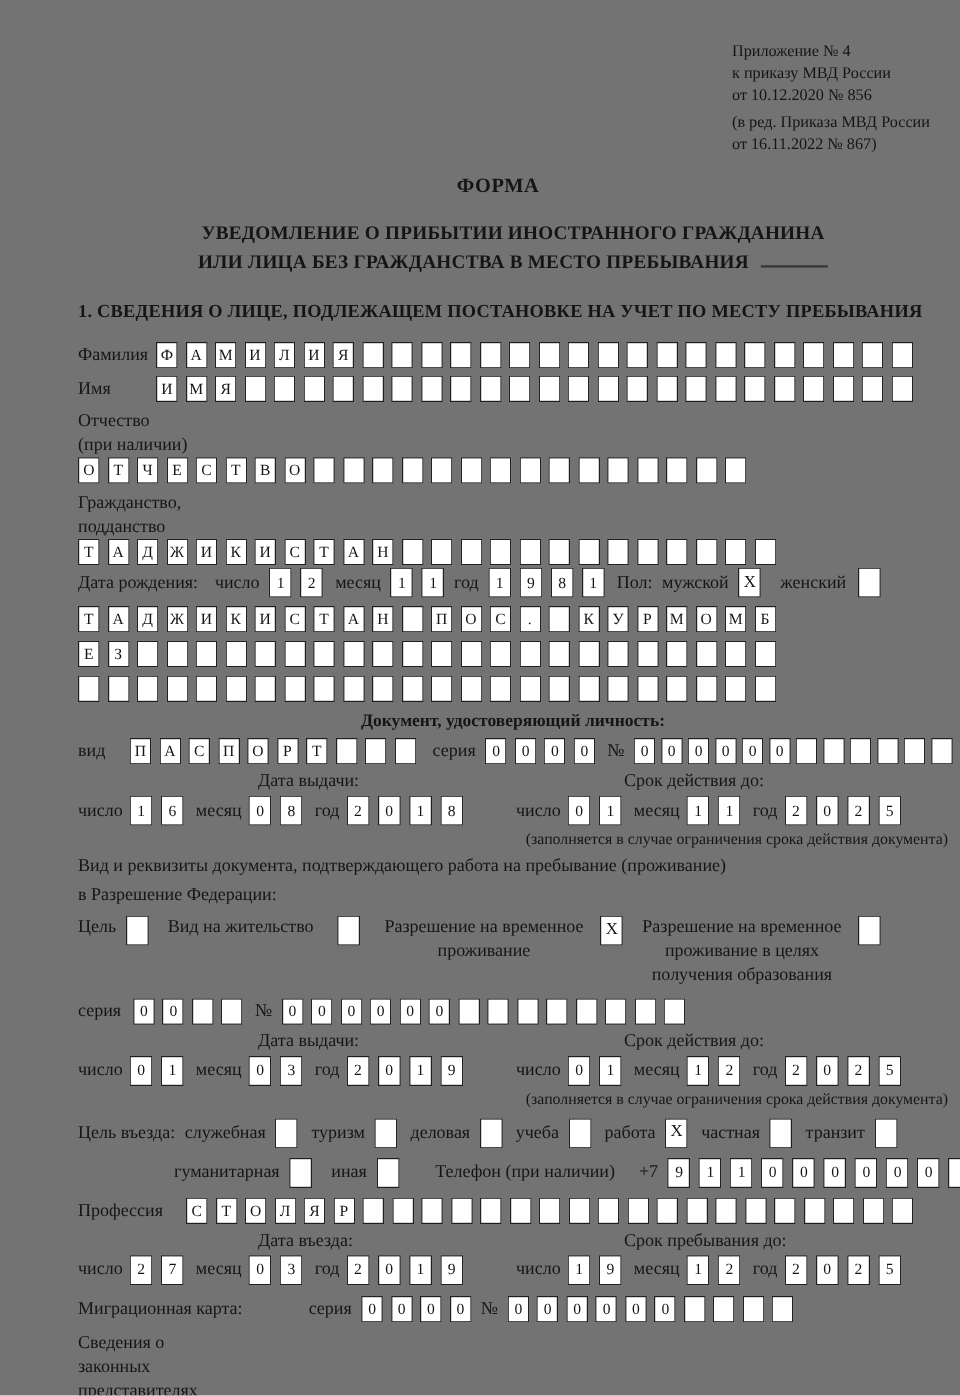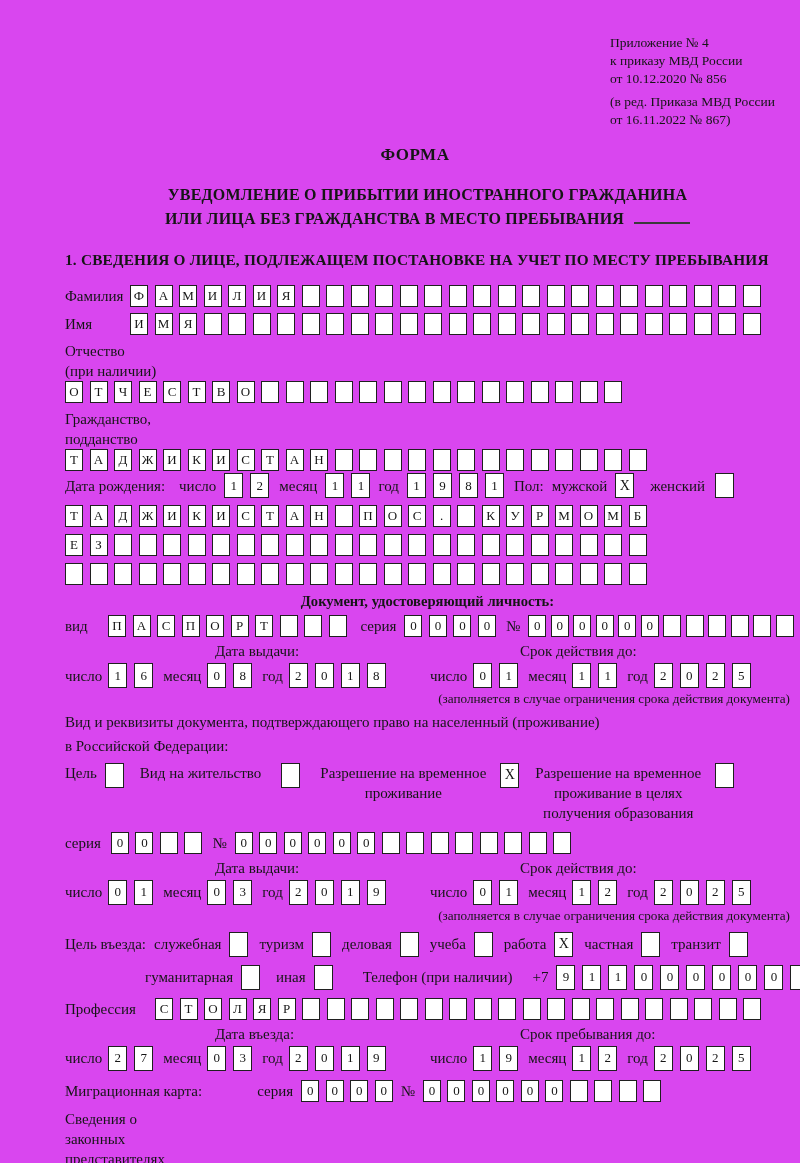--- a/index.html
+++ b/index.html
@@ -1,18 +1,18 @@
 <!DOCTYPE html>
 <html lang="ru"><head>
 <meta charset="utf-8">
 <style>
   html,body{margin:0;padding:0;background:#ffffff;}
   .page{
     width:800px;height:1163px;box-sizing:border-box;overflow:hidden;
-    padding:34px 10px 0 65px;position:relative;background:#d946ef;
+    padding:34px 10px 0 65px;position:relative;background:#737373;
     font-family:"Liberation Serif","DejaVu Serif",serif;color:#151515;
   }
   
   .top-header{width:180px;margin-left:auto;font-size:13.5px;line-height:1.35;}
   .top-header .gap{height:4px;}
   .forma{font-weight:bold;font-size:17px;text-align:center;padding-right:25px;margin-top:16px;letter-spacing:.5px;}
   
   .title{text-align:center;font-weight:bold;font-size:16px;line-height:1.5;margin-top:18px;letter-spacing:.2px;}
   .blank-line{display:inline-block;width:56px;border-bottom:2.2px solid #3a3a3a;height:.85em;margin-left:10px;}
   .section-heading{font-weight:bold;font-size:15.3px;margin-top:20px;letter-spacing:.2px;}
@@ -406,22 +406,22 @@
             <span class="cell">2</span>
             <span class="cell">0</span>
             <span class="cell">2</span>
             <span class="cell">5</span>
           </span>
       </div>
     </div>
   </div>
   <div class="fill-note">(заполняется в случае ограничения срока действия документа)</div>
 
-  <div class="plain">Вид и реквизиты документа, подтверждающего право на населенный (проживание)</div>
-  <div class="plain" style="margin-top:2px;">в Российской Федерации:</div>
+  <div class="plain">Вид и реквизиты документа, подтверждающего работа на пребывание (проживание)</div>
+  <div class="plain" style="margin-top:2px;">в Разрешение Федерации:</div>
 
   <div class="check-row">
     <span class="lbl">Цель</span>
     <span class="cell cb ml8"></span>
     <span class="lbl ml16">Вид на жительство</span>
     <span class="cell cb ml20"></span>
     <div class="stack ml20">
       <div>Разрешение на временное</div>
       <div>проживание</div>
     </div>

